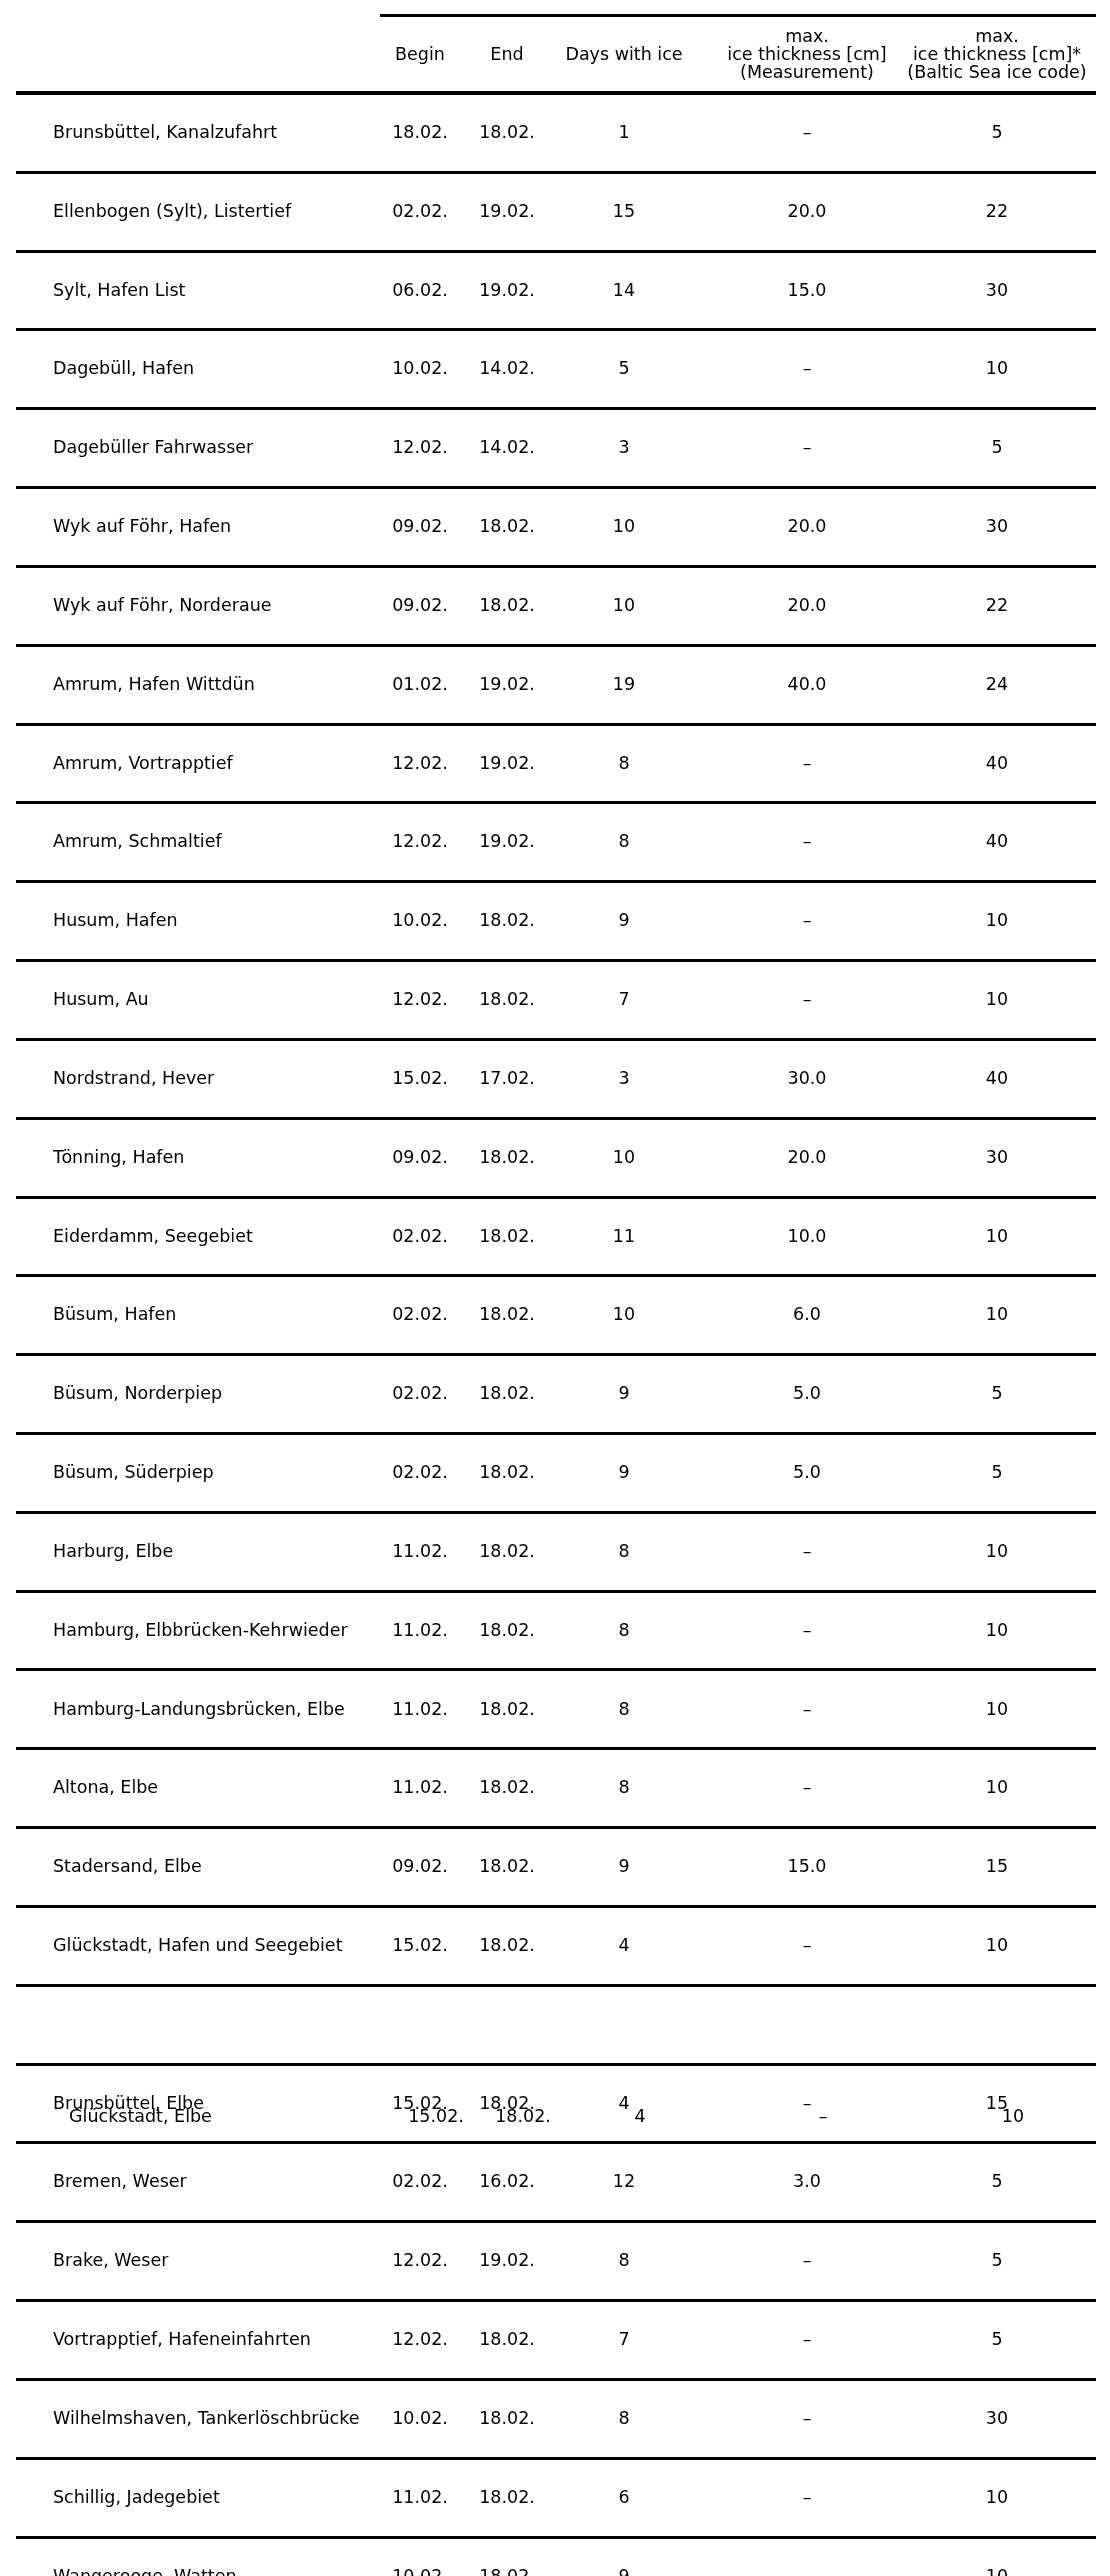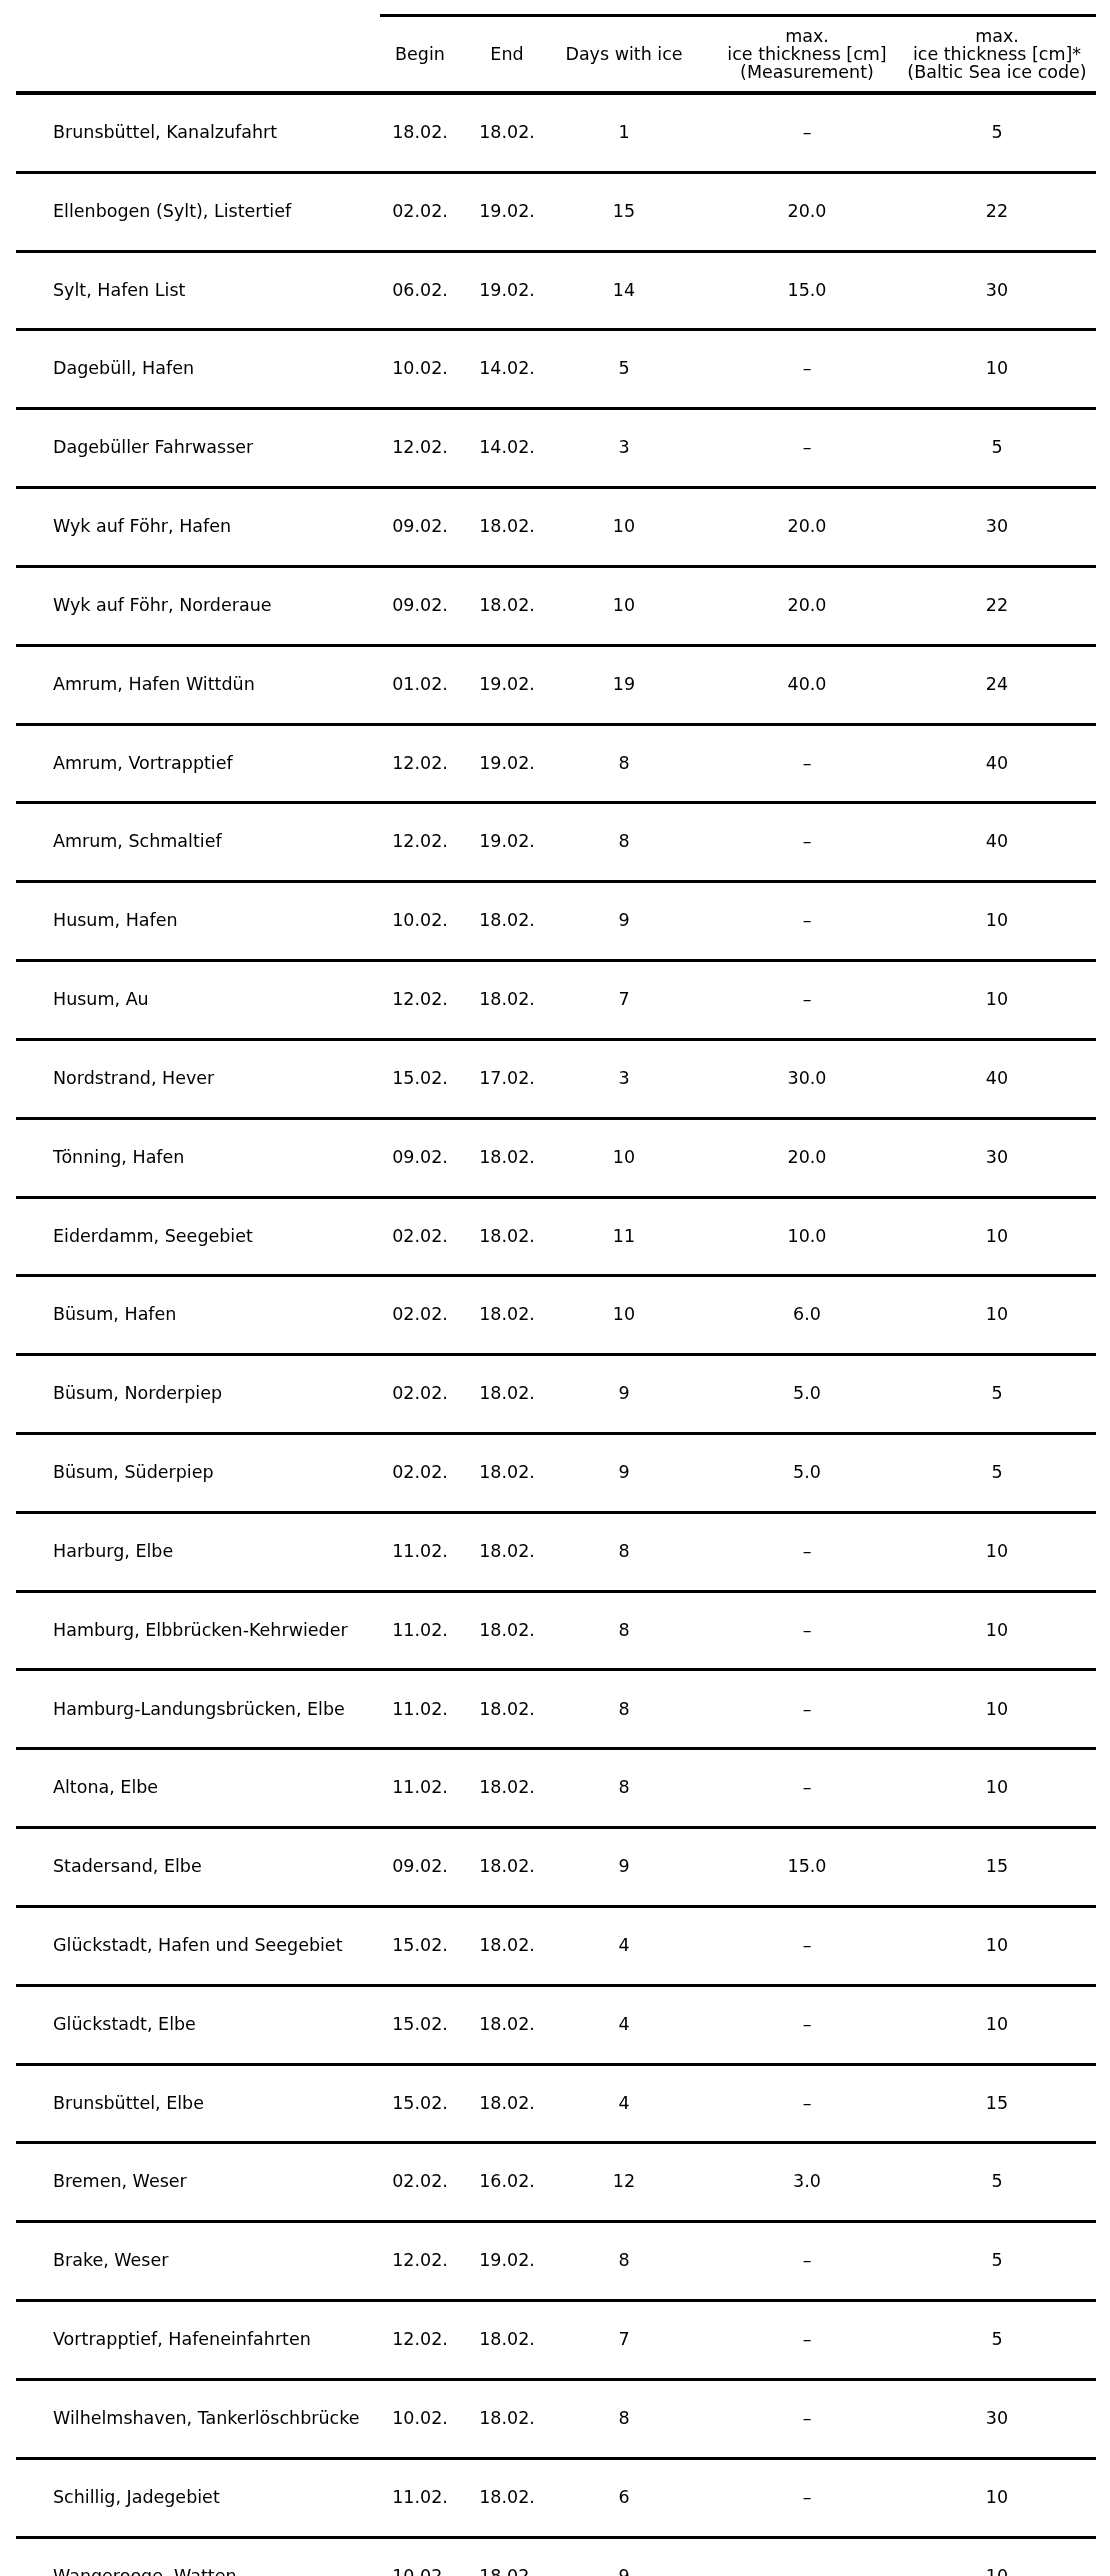--- a/index.html
+++ b/index.html
@@ -269,21 +269,21 @@
       <div class="sep" style="top: 1812px;"></div>
       <div class="trow" style="top: 1813px;">
         <div class="cell cell-station">Glückstadt, Hafen und Seegebiet</div>
         <div class="cell cell-center" style="left: 420px;">15.02.</div>
         <div class="cell cell-center" style="left: 507px;">18.02.</div>
         <div class="cell cell-center" style="left: 624px;">4</div>
         <div class="cell cell-center" style="left: 807px;">–</div>
         <div class="cell cell-center" style="left: 997px;">10</div>
       </div>
       <div class="sep" style="top: 1891px;"></div>
-      <div class="trow" style="top: 1892px;">
+      <div class="trow" style="top: 1984px; margin-left: 16px;">
         <div class="cell cell-station">Glückstadt, Elbe</div>
         <div class="cell cell-center" style="left: 420px;">15.02.</div>
         <div class="cell cell-center" style="left: 507px;">18.02.</div>
         <div class="cell cell-center" style="left: 624px;">4</div>
         <div class="cell cell-center" style="left: 807px;">–</div>
         <div class="cell cell-center" style="left: 997px;">10</div>
       </div>
       <div class="sep" style="top: 1970px;"></div>
       <div class="trow" style="top: 1971px;">
         <div class="cell cell-station">Brunsbüttel, Elbe</div>

